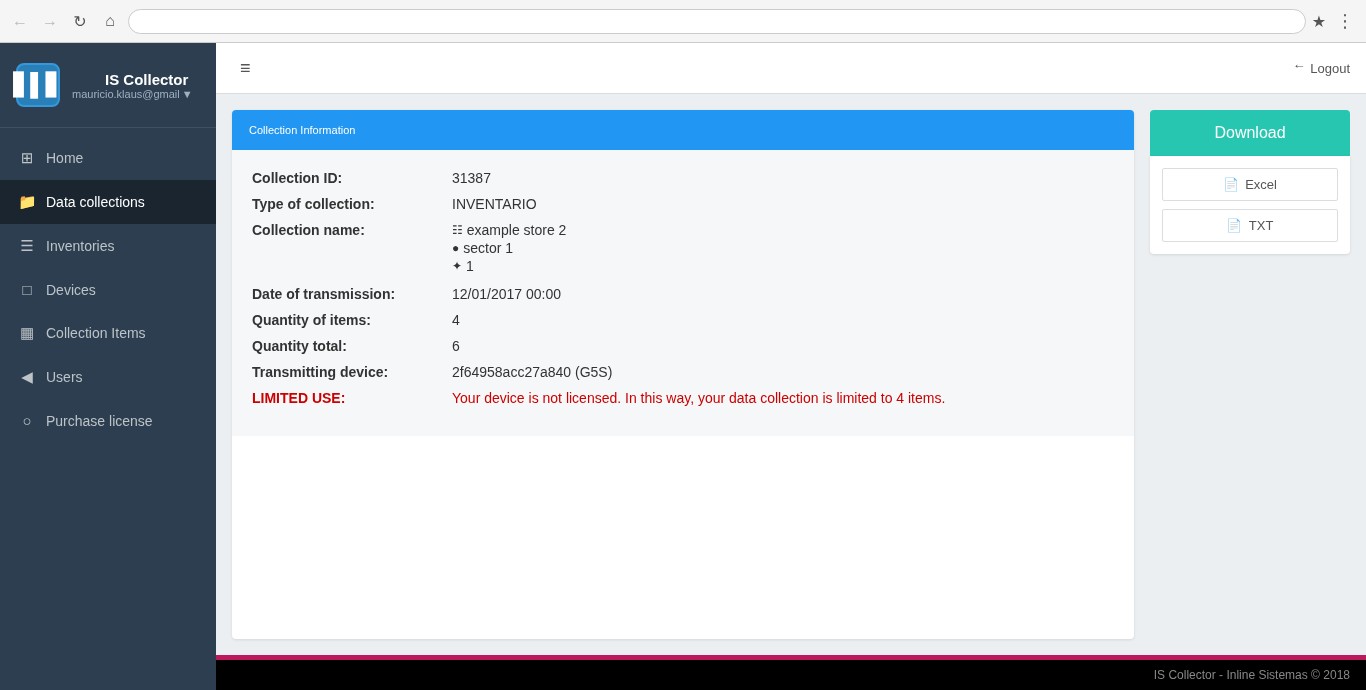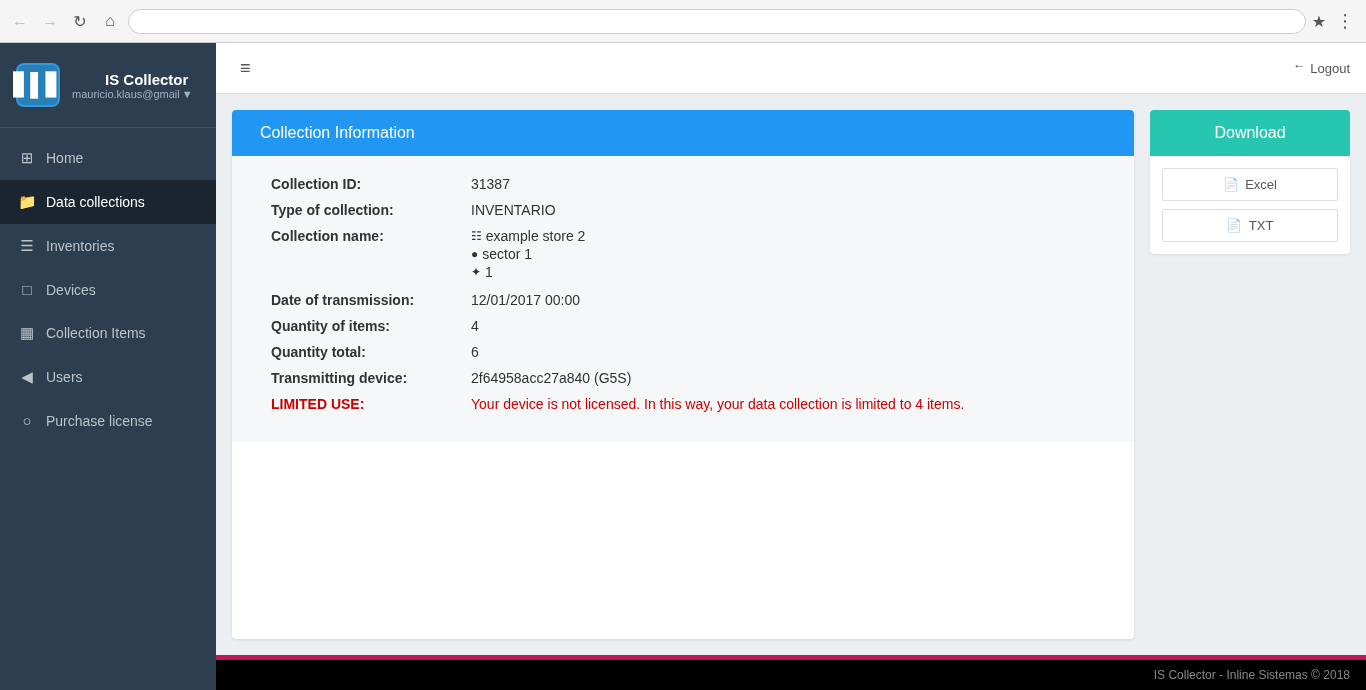--- a/index.html
+++ b/index.html
@@ -153,39 +153,38 @@
     .collection-panel {
       flex: 1;
       background: white;
       border-radius: 4px;
       overflow: hidden;
       box-shadow: 0 1px 3px rgba(0,0,0,0.1);
     }
     .panel-header {
       background: #2196f3;
       color: white;
-      padding: 14px 28px;
-      font-size: 16px;
+      padding: 14px 17px;
+      font-size: 11px;
       font-weight: 500;
     }
     .panel-body {
       padding: 20px;
       background: #f5f7f8;
     }
     .info-row {
       display: flex;
       margin-bottom: 10px;
       align-items: flex-start;
     }
     .info-label {
       font-weight: bold;
       color: #333;
       min-width: 200px;
       flex-shrink: 0;
-      margin-left: 19px;
     }
     .info-value {
       color: #333;
     }
     .info-value.red {
       color: #cc0000;
     }
     .info-sub {
       display: flex; align-items: center; gap: 4px;
       color: #333; margin-bottom: 2px;

